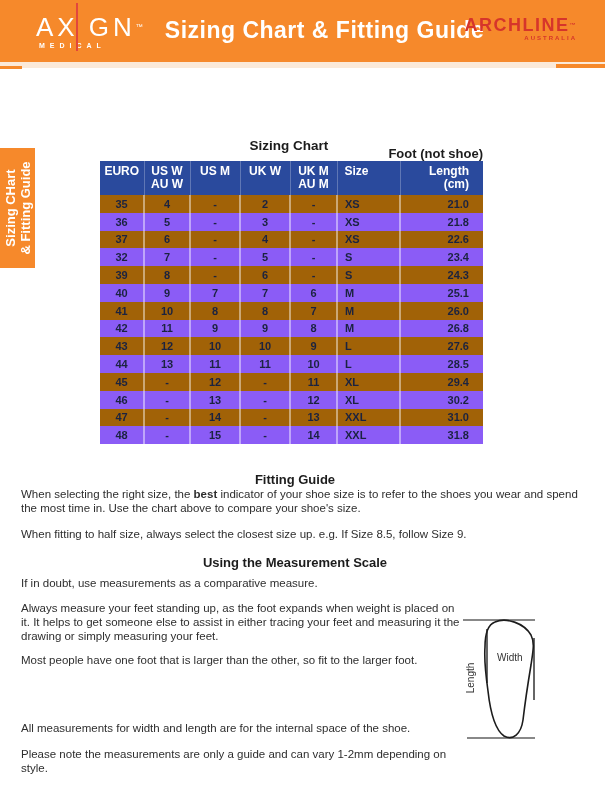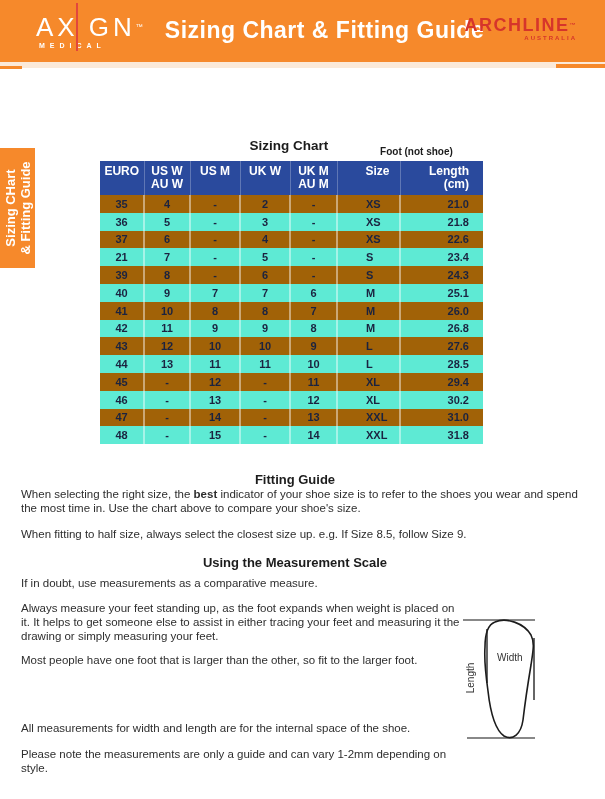--- a/index.html
+++ b/index.html
@@ -31,37 +31,37 @@
   
   .side-tab { position:absolute; left:0; top:148px; width:35px; height:120px; background:#F6892B; }
   .side-tab-text { position:absolute; left:50%; top:50%;
                    transform:translate(-50%,-50%) rotate(-90deg);
                    white-space:nowrap; text-align:center;
                    color:#ffffff; font-weight:bold; font-size:13px; line-height:15px; }
 
   
   .chart-title { position:absolute; left:0; top:138px; width:578px; text-align:center;
                  font-size:13.5px; font-weight:bold; color:#1c1c1c; }
-  .foot-note   { position:absolute; left:350px; top:146px; width:133px; text-align:center;
-                 font-size:10px; font-weight:bold; color:#1c1c1c; }
+  .foot-note   { position:absolute; left:350px; top:146px; width:133px; text-align:right;
+                 font-size:13px; font-weight:bold; color:#1c1c1c; }
 
   
   .size-table { position:absolute; left:100px; top:161px; width:383px;
                 border-collapse:collapse; table-layout:fixed; }
   .size-table th { background:#2A4A9D; color:#ffffff; font-size:12px; font-weight:bold;
                    vertical-align:top; padding-top:4px; height:34px; line-height:13px;
                    white-space:pre-line; text-align:center;
                    border-right:1px solid rgba(255,255,255,0.25); }
   .size-table th:last-child { border-right:none; }
   .size-table td { height:17.8px; font-size:11px; font-weight:bold; color:#1b2340;
                    text-align:center; border-right:2px solid rgba(255,255,255,0.45); }
   .size-table td:last-child { border-right:none; }
   .size-table tr.dark td  { background:#a16207; }
-  .size-table tr.light td { background:#5eead4; }
-  .size-table th:nth-child(6), .size-table td:nth-child(6) { text-align:left; padding-left:28px; }
+  .size-table tr.light td { background:#8b5cf6; }
+  .size-table th:nth-child(6), .size-table td:nth-child(6) { text-align:left; padding-left:7px; }
   .size-table th:nth-child(7), .size-table td:nth-child(7) { text-align:right; padding-right:14px; }
 
   
   .h2 { position:absolute; left:0; width:590px; text-align:center;
         font-size:13px; font-weight:bold; color:#1c1c1c; }
   .h-fitting { top:464px;margin-top:8px; }
   .h-measure { top:555px; }
   .p { position:absolute; font-size:11.5px; line-height:14px; color:#2e2e2e; }
   .p1 { top:487px; left:21px; width:558px; }
   .p2 { top:527px; left:21px; width:570px; }
@@ -152,21 +152,21 @@
         <tr class="dark">
           <td>37</td>
           <td>6</td>
           <td>-</td>
           <td>4</td>
           <td>-</td>
           <td>XS</td>
           <td>22.6</td>
         </tr>
         <tr class="light">
-          <td>21</td>
+          <td>32</td>
           <td>7</td>
           <td>-</td>
           <td>5</td>
           <td>-</td>
           <td>S</td>
           <td>23.4</td>
         </tr>
         <tr class="dark">
           <td>39</td>
           <td>8</td>

